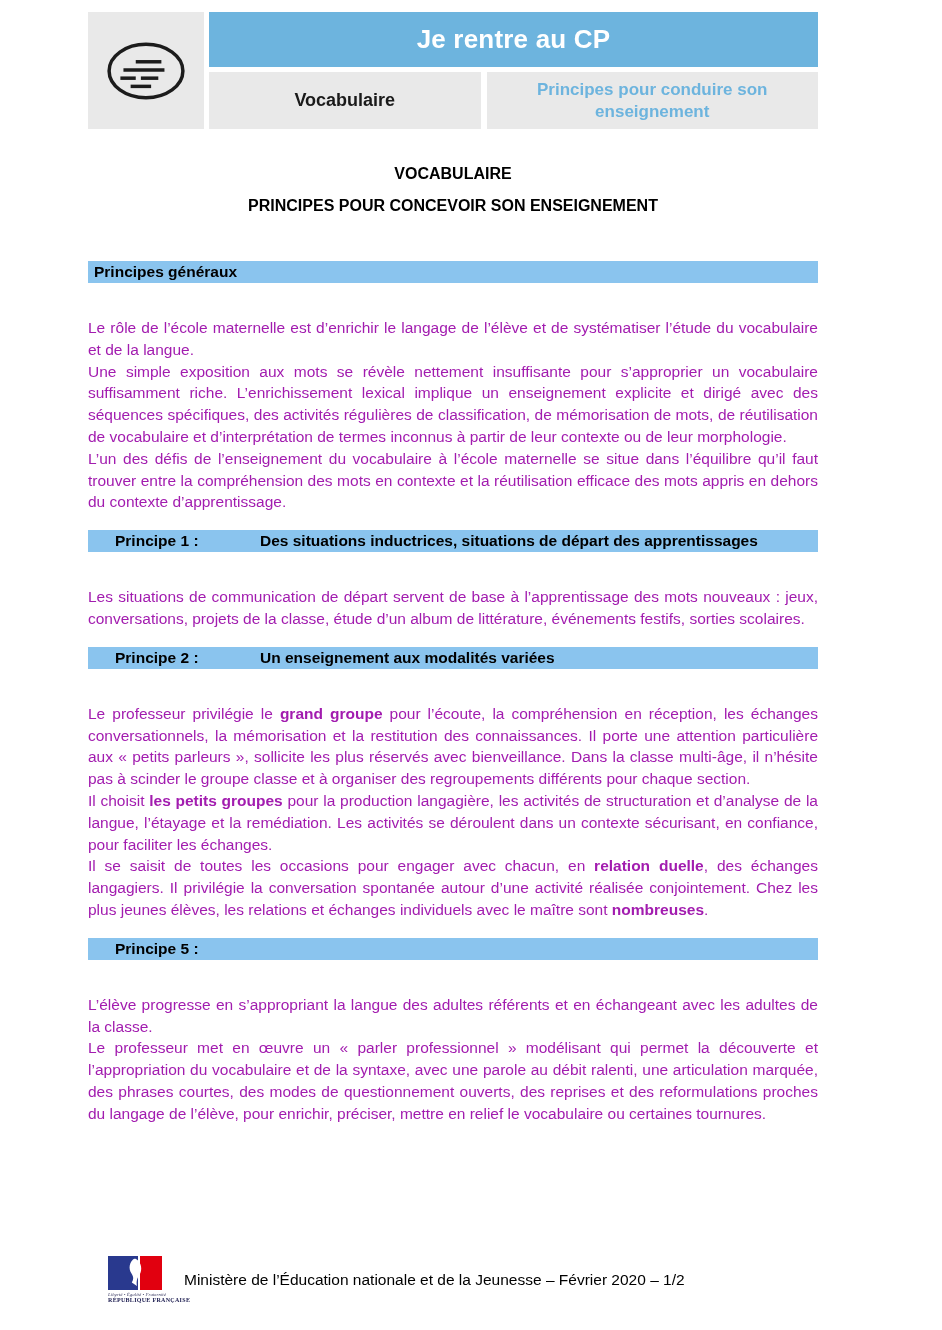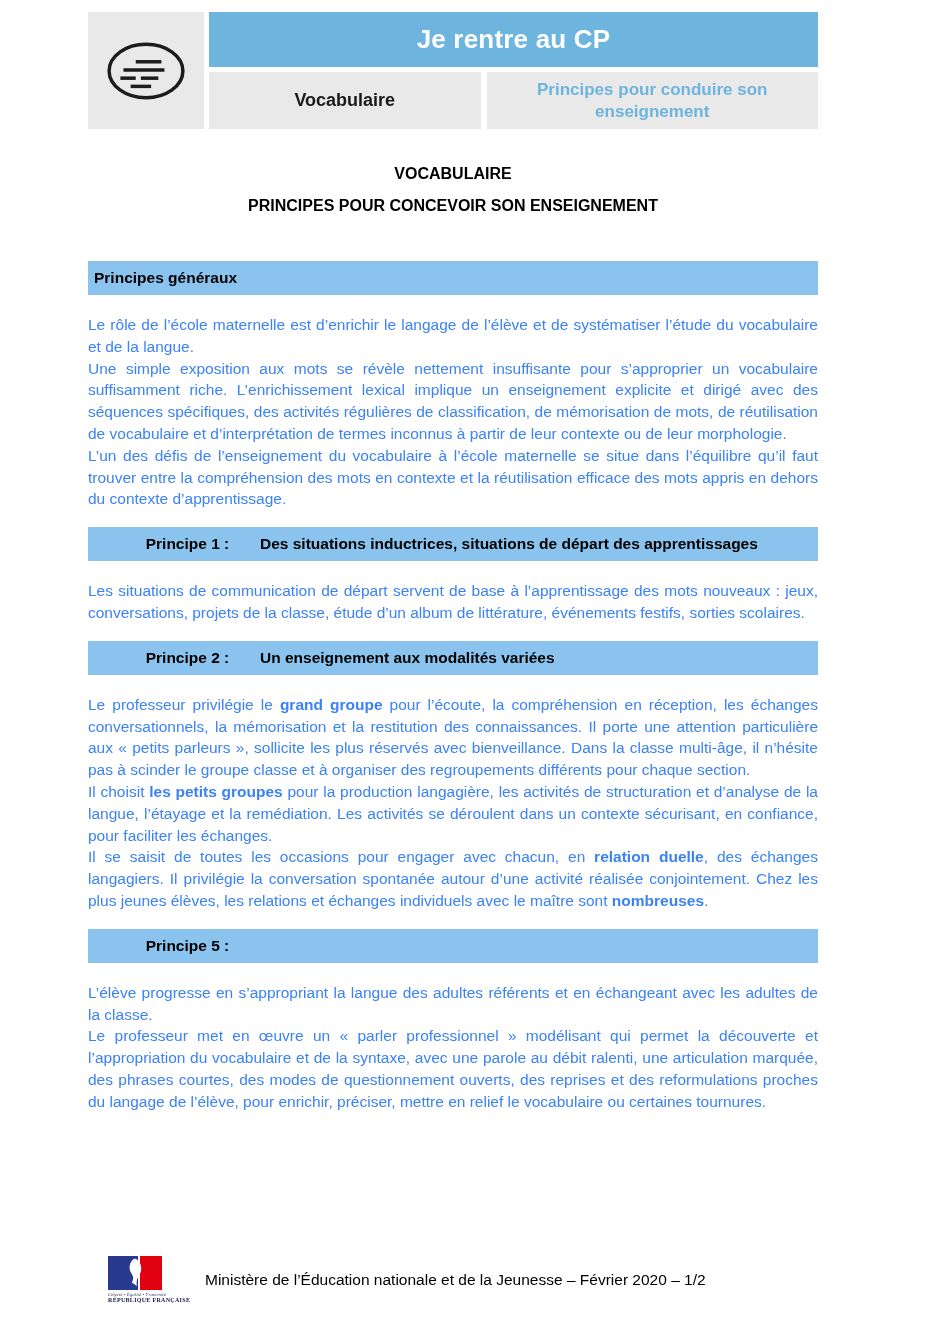--- a/index.html
+++ b/index.html
@@ -27,35 +27,35 @@
   }
   .tab-right { color:#6db4de; font-size:17px; line-height:1.25; text-align:center; padding:0 30px; }
 
   
   .doc-title { text-align:center; font-weight:700; font-size:16px; color:#000; }
   .t1 { margin-top:36px; }
   .t2 { margin-top:14px; }
 
   
   .bar {
-    background:#8ac4ee; height:34px; display:flex; align-items:center;
-    font-weight:700; font-size:15.5px; color:#000;text-align:center;
+    background:#8ac4ee; height:22px; display:flex; align-items:center;
+    font-weight:700; font-size:15.5px; color:#000;
   }
   .bar-first { margin-top:46px; padding-left:6px; }
   .bar-tabbed { margin-top:17px; }
   .bar-label { margin-left:27px; width:145px; flex:none; }
   .bar-title { white-space:nowrap; }
 
   
-  .section-text { margin-top:19px; font-size:15.5px; line-height:21.8px; color:#3b82f6; }
+  .section-text { margin-top:34px; font-size:15.5px; line-height:21.8px; color:#a21caf; }
   .section-text p { margin:0; text-align:justify; }
   .section-text b { font-weight:700; }
 
   
-  .footer { position:absolute; top:1256px; left:108px; display:flex; align-items:center; gap:35px; }
+  .footer { position:absolute; top:1256px; left:108px; display:flex; align-items:center; gap:14px; }
   .fr-logo { width:62px; flex:none; }
   .fr-flag { position:relative; width:56px; height:34px; }
   .fr-blue { position:absolute; left:0; top:0; width:30px; height:34px; background:#29398e; }
   .fr-red  { position:absolute; left:32px; top:0; width:22px; height:34px; background:#e1000f; }
   .fr-marianne { position:absolute; left:17px; top:1px; width:22px; height:31px; }
   .fr-motto {
     font-family:"Liberation Serif", serif; font-style:italic;
     font-size:5px; color:#44446a; margin-top:2px; white-space:nowrap;
   }
   .fr-caption {

